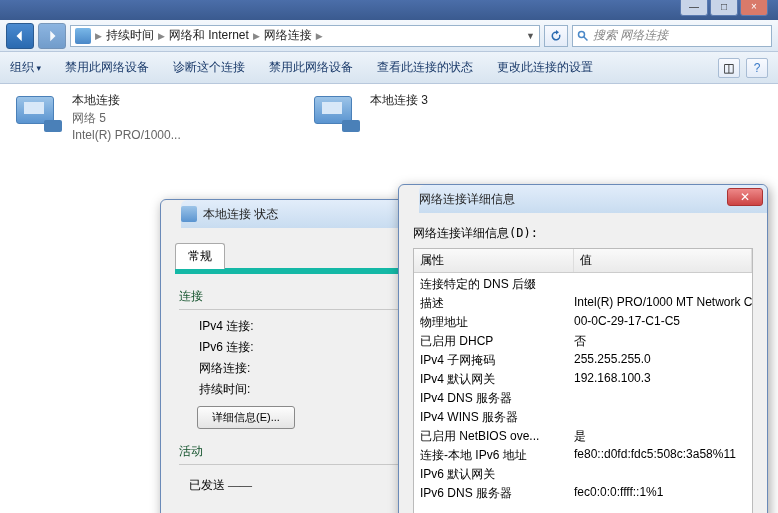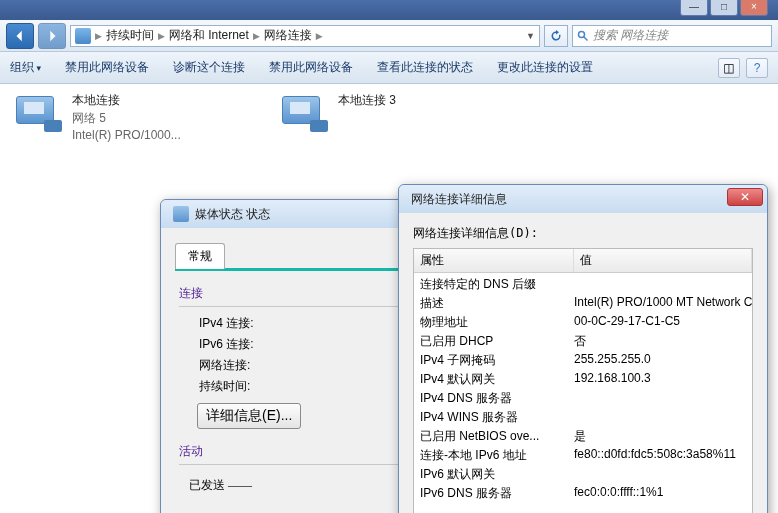--- a/index.html
+++ b/index.html
@@ -25,47 +25,47 @@
 
 
 .toolbar { height: 32px; background: linear-gradient(#eef4fa, #d8e4f0); border-bottom: 1px solid #b8c8dc; display: flex; align-items: center; padding: 0 10px; gap: 24px; }
 .toolbar .item { color: #1a3a6a; cursor: pointer; text-align: center; }
 .toolbar .item.dd::after { content: " ▾"; font-size: 9px; }
 .toolbar .right { margin-left: auto; display: flex; gap: 6px; }
 .tbicon { width: 22px; height: 20px; border: 1px solid #a8bcd4; border-radius: 2px; background: linear-gradient(#f8faff,#e4ecf8); display:flex; align-items:center; justify-content:center; cursor:pointer; }
 
 
 .main { position: relative; height: 429px; background: #fff; padding: 8px 16px; }
-.connlist { display: flex; gap: 16px; }
+.connlist { display: flex; gap: 48px; }
 .connitem { display: flex; gap: 8px; width: 250px; cursor: pointer; }
 .connicon { width: 48px; height: 40px; position: relative; }
 .connicon::before { content:""; position:absolute; left:0; top:4px; width:36px; height:26px; background:linear-gradient(#9cc4e8,#5a94d0); border:1px solid #4a80b8; border-radius:3px; }
 .connicon::after { content:""; position:absolute; left:8px; top:10px; width:20px; height:12px; background:#d8e8f8; }
 .connicon .plug { position:absolute; right:2px; bottom:0; width:18px; height:12px; background:#4a80b8; border-radius:2px; }
 .connmeta { display: flex; flex-direction: column; gap: 1px; color: #222; }
 .connmeta .sub { color: #666; font-size: 12px; }
 
 
 .dialog { position: absolute; background: #f0f0f0; border: 1px solid #6a8ab8; border-radius: 6px 6px 0 0; box-shadow: 2px 3px 12px rgba(0,0,0,0.35); }
-.dlg-title { height: 28px; background: linear-gradient(#e2edfa, #c8dcf0); display: flex; align-items: center; padding: 0 12px; gap: 6px; color: #222; border-radius: 6px 6px 0 0; position:relative; }
+.dlg-title { height: 28px; background: linear-gradient(#e2edfa, #c8dcf0); display: flex; align-items: center; padding: 0 0; gap: 6px; color: #222; border-radius: 6px 6px 0 0; position:relative;margin-left:20px; }
 .dlg-title .icon { width: 16px; height: 16px; background: linear-gradient(#9cc4e8,#5a94d0); border-radius:2px; }
 .dlg-close { position:absolute; right:4px; top:3px; width:36px; height:18px; background:linear-gradient(#e88,#c44); border:1px solid #a33; border-radius:3px; color:#fff; text-align:center; line-height:16px; font-size:12px; cursor:pointer; }
 .dlg-body { padding: 10px 14px; background:#f0f0f0; }
 
 
 .dlg-status { left: 160px; top: 115px; width: 310px; height: 380px; }
-.tabstrip { display: flex; border-bottom: 3px solid #14b8a6; margin-top: 4px; }
+.tabstrip { display: flex; border-bottom: 6px solid #14b8a6; margin-top: 4px; }
 .tab { padding: 4px 12px; background: #fff; border: 1px solid #aaa; border-bottom: none; border-radius: 3px 3px 0 0; position: relative; top: 1px; cursor:pointer; }
 .group { background: #f0f0f0; padding: 6px 4px; }
-.group-title { margin: 8px 0 4px; color: #4c1d95; }
+.group-title { margin: 8px 0 4px; color: #14532d; }
 .hr { height: 1px; background: #c8c8c8; margin-bottom: 6px; }
 .row { display: flex; padding: 2px 0 2px 20px; font-family: SimSun, monospace; }
 .row .k { flex: 1; }
 .row .v { text-align: right; padding-right: 10px; }
-.btn { display: inline-block; padding: 3px 8px; background: linear-gradient(#fdfdfd,#e4e4e4); border: 1px solid #8a8a8a; border-radius: 3px; cursor: pointer; font-size: 14px; }
+.btn { display: inline-block; padding: 3px 14px; background: linear-gradient(#fdfdfd,#e4e4e4); border: 1px solid #8a8a8a; border-radius: 3px; cursor: pointer; font-size: 11px; }
 .actrow { display:flex; justify-content:space-between; padding: 6px 10px 2px; }
 .actrow .mid { width: 40px; height: 30px; }
 
 
 .dlg-details { left: 398px; top: 100px; width: 370px; height: 402px; }
 .dlg-details .caption { margin: 2px 0 6px; font-family: SimSun, monospace; }
 .dlg-details .table-wrap { border: 1px solid #bbb; background: #fff; height: 300px; overflow: hidden; position:relative; }
 .dlg-details .thead { display: flex; background: linear-gradient(#fafafa,#eaeaea); border-bottom: 1px solid #ccc; }
 .dlg-details .thead .col { padding: 3px 6px; border-right: 1px solid #ddd; font-family: Liberation Sans, sans-serif; }
 .dlg-details .col1 { width: 160px; }
@@ -154,21 +154,21 @@
         </div>
       <div class="connmeta">
         <span>本地连接 3</span>
       </div>
     </div>
   </div>
 
   <div class="dialog dlg-status">
     <div class="dlg-title">
       <span class="icon"></span>
-      <span>媒体状态 状态</span>
+      <span>本地连接 状态</span>
     </div>
     <div class="dlg-body">
       <div class="tabstrip">
         <div class="tab">常规</div>
       </div>
       <div class="group">
         <div class="group-title">连接</div>
         <div class="hr"></div>
         <div class="row">
             <span class="k">IPv4 连接:</span>

